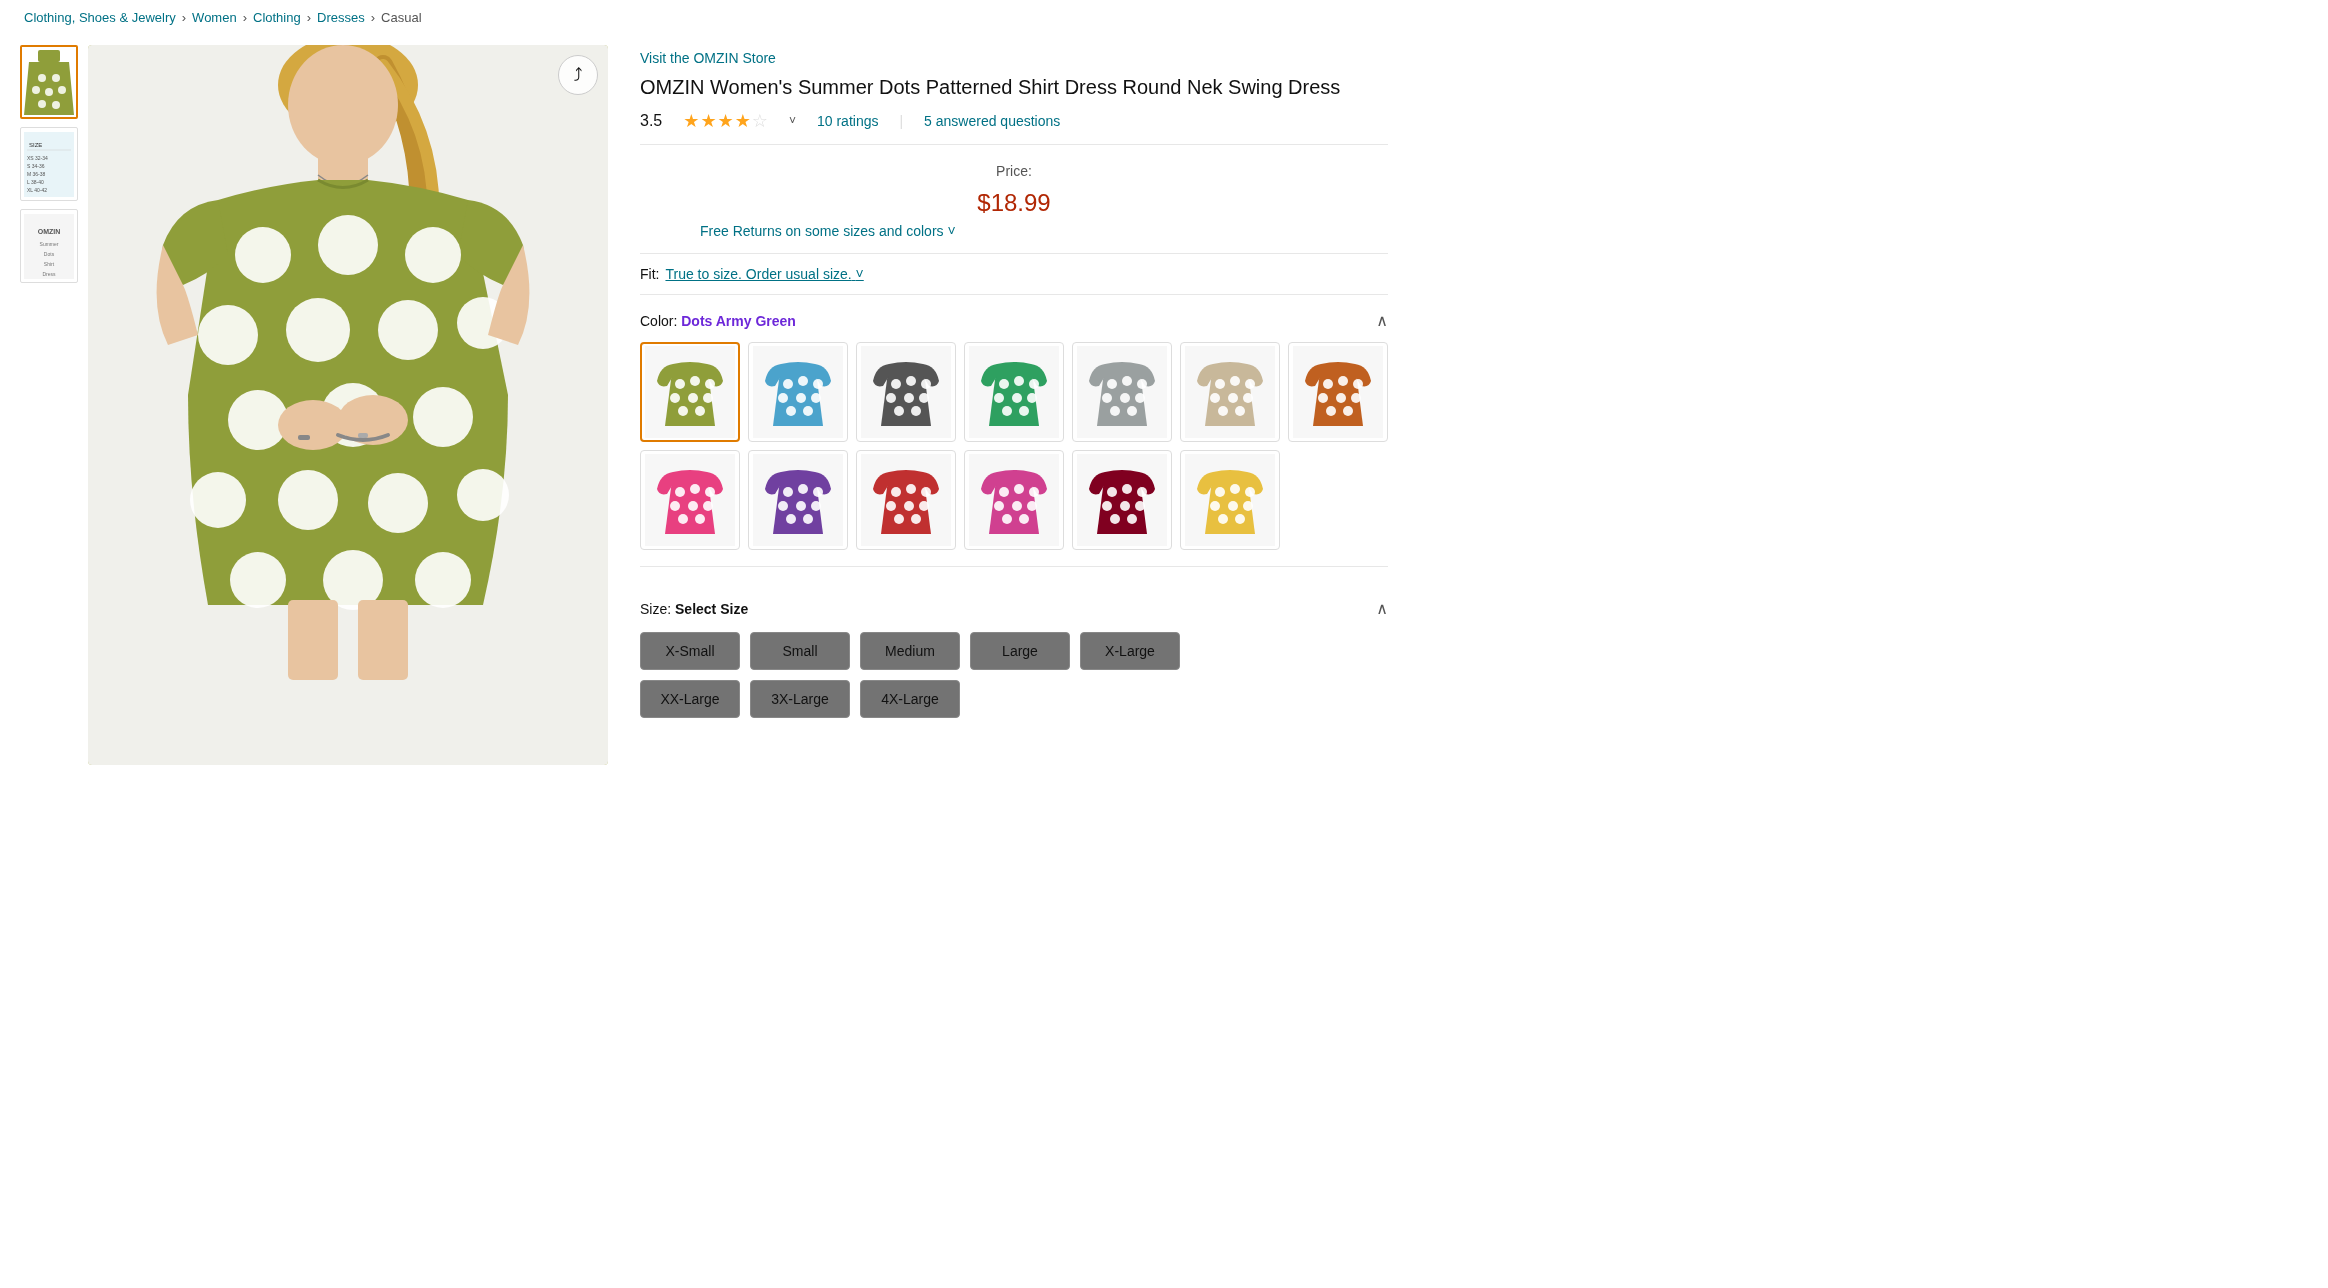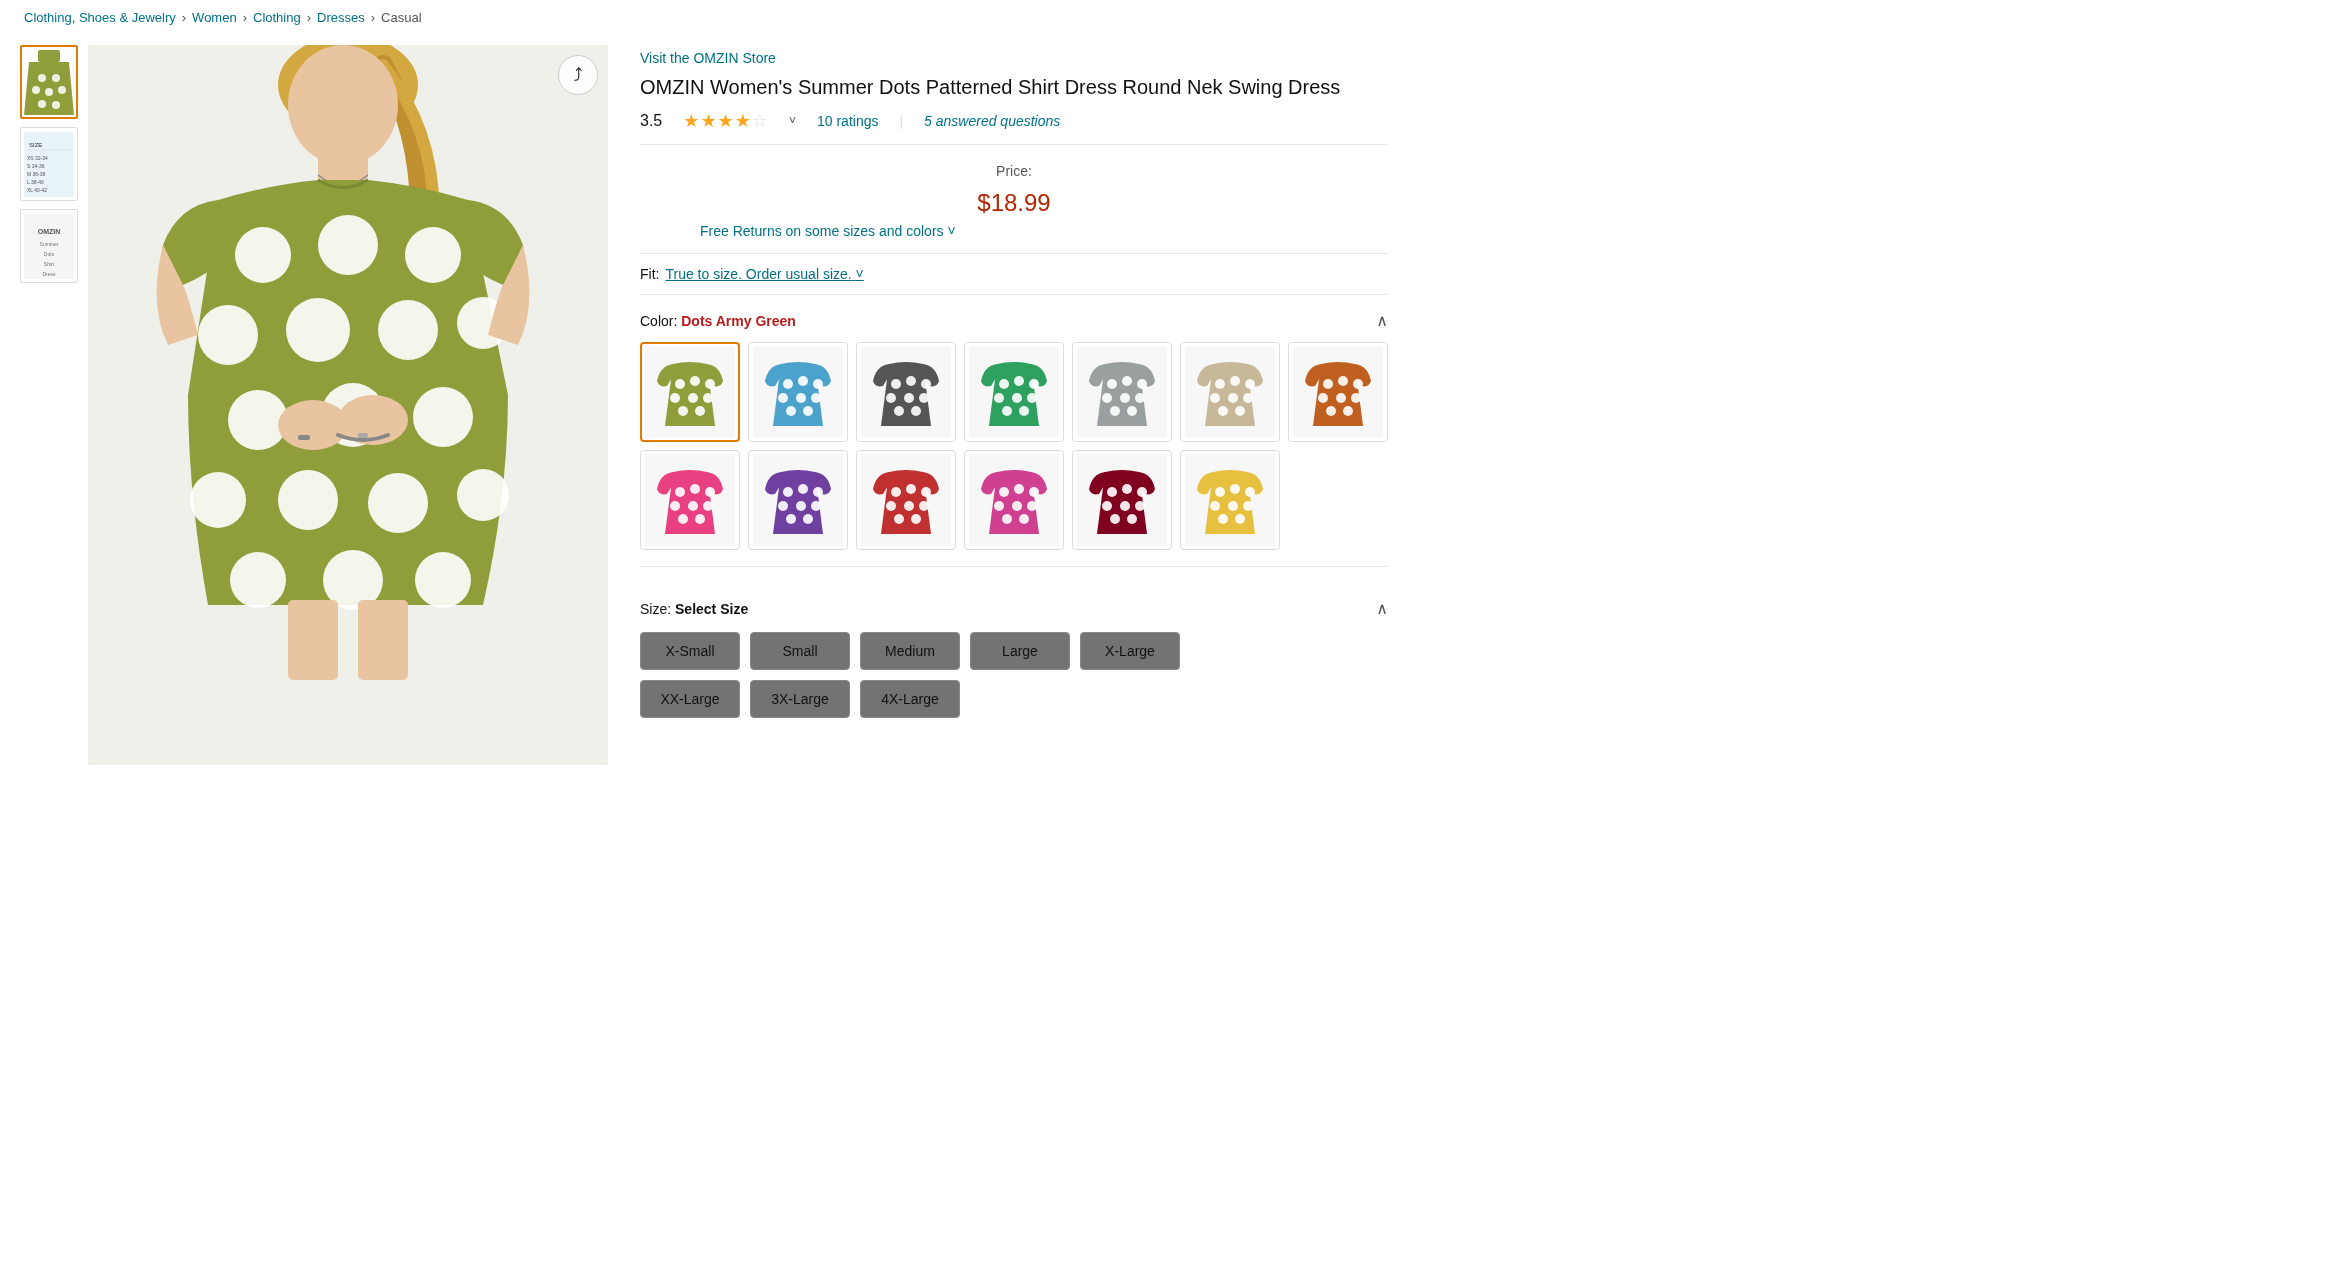--- a/index.html
+++ b/index.html
@@ -38,36 +38,36 @@
     .rating-row { display: flex; align-items: center; gap: 21px; margin-bottom: 10px; padding-bottom: 12px; border-bottom: 1px solid #e7e7e7; }
     .rating-num { font-size: 16px; color: #111; }
     .stars { display: flex; gap: 1px; }
     .star { font-size: 18px; }
     .star.full { color: #FFA41C; }
     .star.half { color: #FFA41C; }
     .star.empty { color: #ddd; }
     .chevron-down { color: #555; font-size: 12px; cursor: pointer; }
     .ratings-link { color: #007185; text-decoration: none; font-size: 14px; }
     .pipe { color: #ddd; }
-    .qa-link { color: #007185; text-decoration: none; font-size: 14px; font-style: italic; }
+    .qa-link { color: #007185; text-decoration: none; font-size: 14px; }
 
     .price-section { margin: 18px 0 6px; display: flex; align-items: center; gap: 10px; flex-direction: column; }
     .price-label { font-size: 14px; color: #555; }
     .price-value { font-size: 24px; color: #B12704; font-weight: normal; text-align: center; }
     .free-returns { color: #007185; font-size: 14px; cursor: pointer; text-decoration: none; margin-left: 60px; display: flex; align-items: center; gap: 4px; margin-bottom: 14px; }
     
     .fit-row { padding: 12px 0; border-top: 1px solid #e7e7e7; display: flex; align-items: center; gap: 6px; font-size: 14px; }
     .fit-label { color: #111; }
     .fit-value { color: #007185; cursor: pointer; }
 
     
     .color-section { border-top: 1px solid #e7e7e7; padding-top: 16px; }
     .color-header { display: flex; justify-content: space-between; align-items: center; margin-bottom: 12px; font-size: 14px; }
     .color-label { color: #111; }
-    .color-name { font-weight: bold; color: #b91c1c; margin-top: 20px; }
+    .color-name { font-weight: bold; color: #6d28d9; margin-top: 20px; }
     .collapse-icon { color: #555; font-size: 16px; cursor: pointer; }
 
     .color-grid { display: flex; flex-direction: column; gap: 8px; margin-bottom: 16px; }
     .color-row { display: flex; gap: 8px; }
     .color-swatch {
       width: 100px; height: 100px; border: 1px solid #ddd; border-radius: 4px;
       cursor: pointer; overflow: hidden; display: flex; align-items: center; justify-content: center;
     }
     .color-swatch.selected { border: 2px solid #e07b00; }
 

